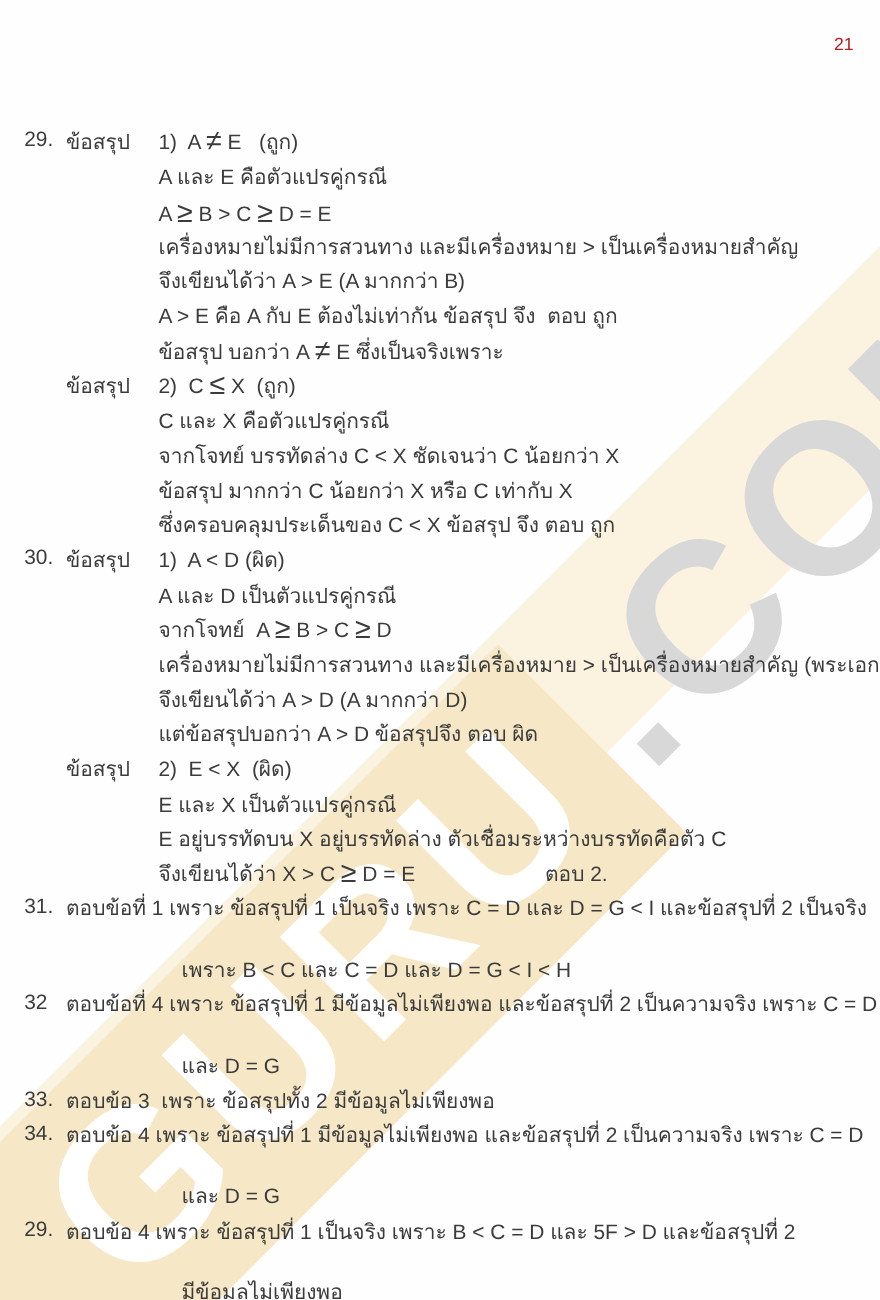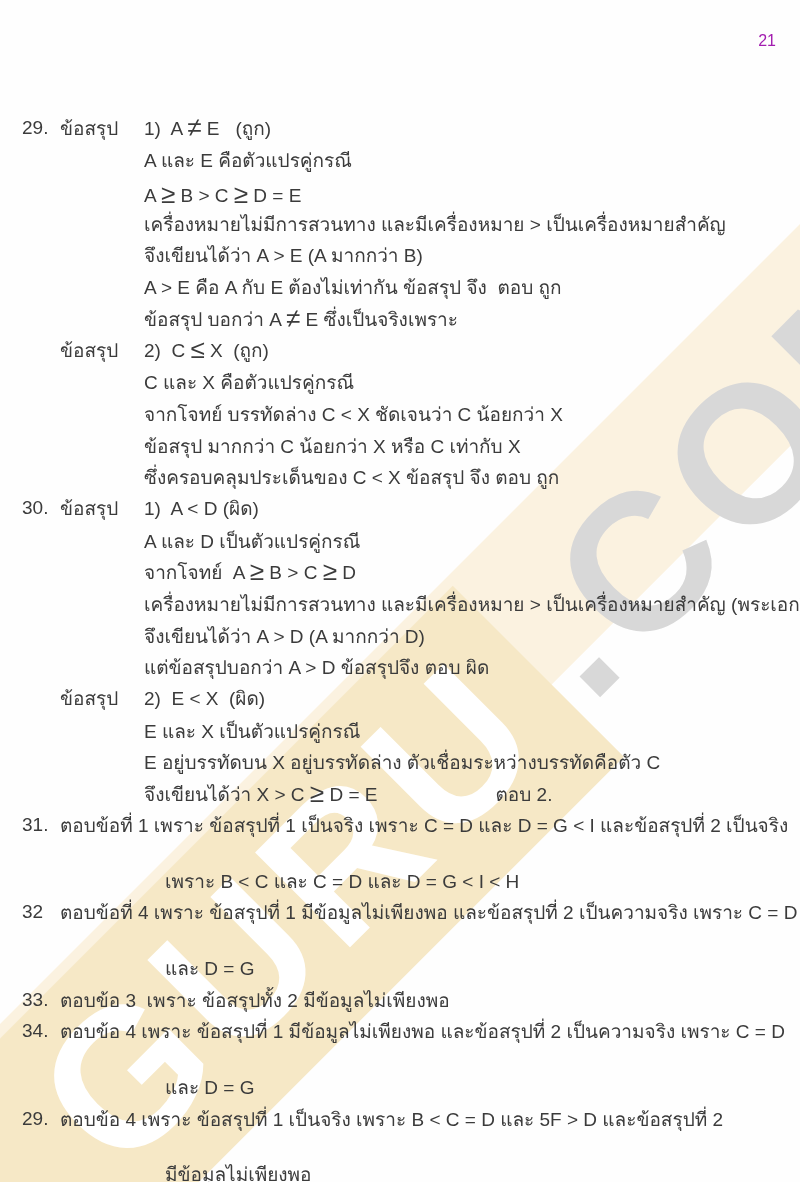--- a/index.html
+++ b/index.html
@@ -25,21 +25,21 @@
   .wm-brand{
     background:#f6e8c6;color:#ffffff;
     padding:6px 40px 18px 150px;
   }
   .wm-com{
     color:#d8d8d8;background:transparent;padding-left:12px;
   }
   
   .pagenum{
     position:absolute;top:32px;right:24px;z-index:2;
-    font-size:16px;color:#a21caf;
+    font-size:16px;color:#b91c1c;
   }
   .content{
     position:absolute;left:22px;top:112px;right:28px;z-index:2;
     font-size:19px;
   }
   .line{display:flex;height:31.7px;align-items:center;white-space:pre;}
   .col-num{width:38px;flex:none;}
   .col-label{width:84px;flex:none;}
   .col-text{flex:none;}
   .col-tail{margin-left:118px;flex:none;}

